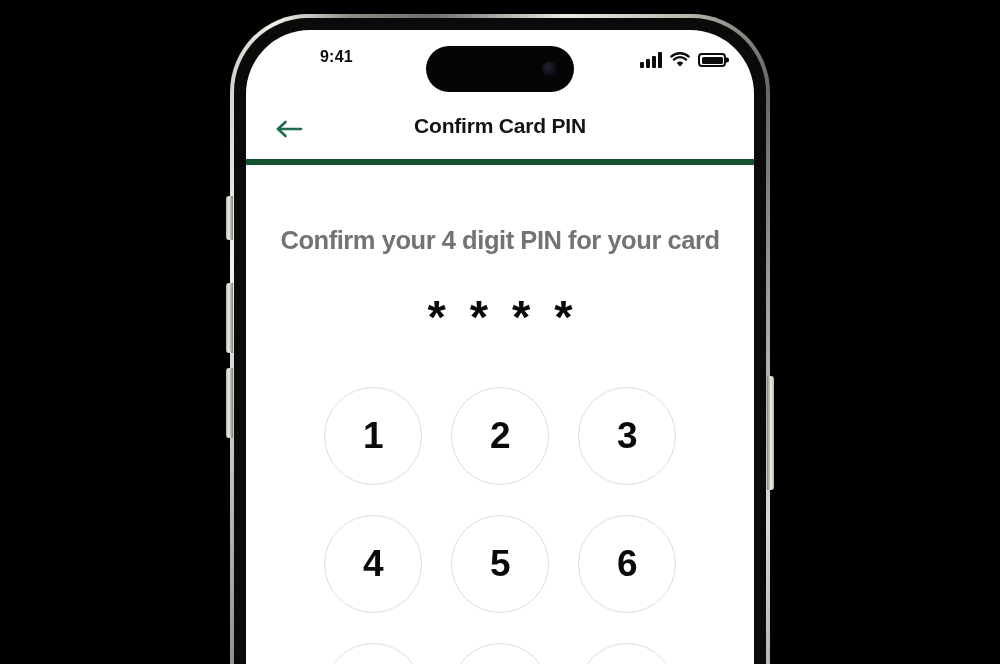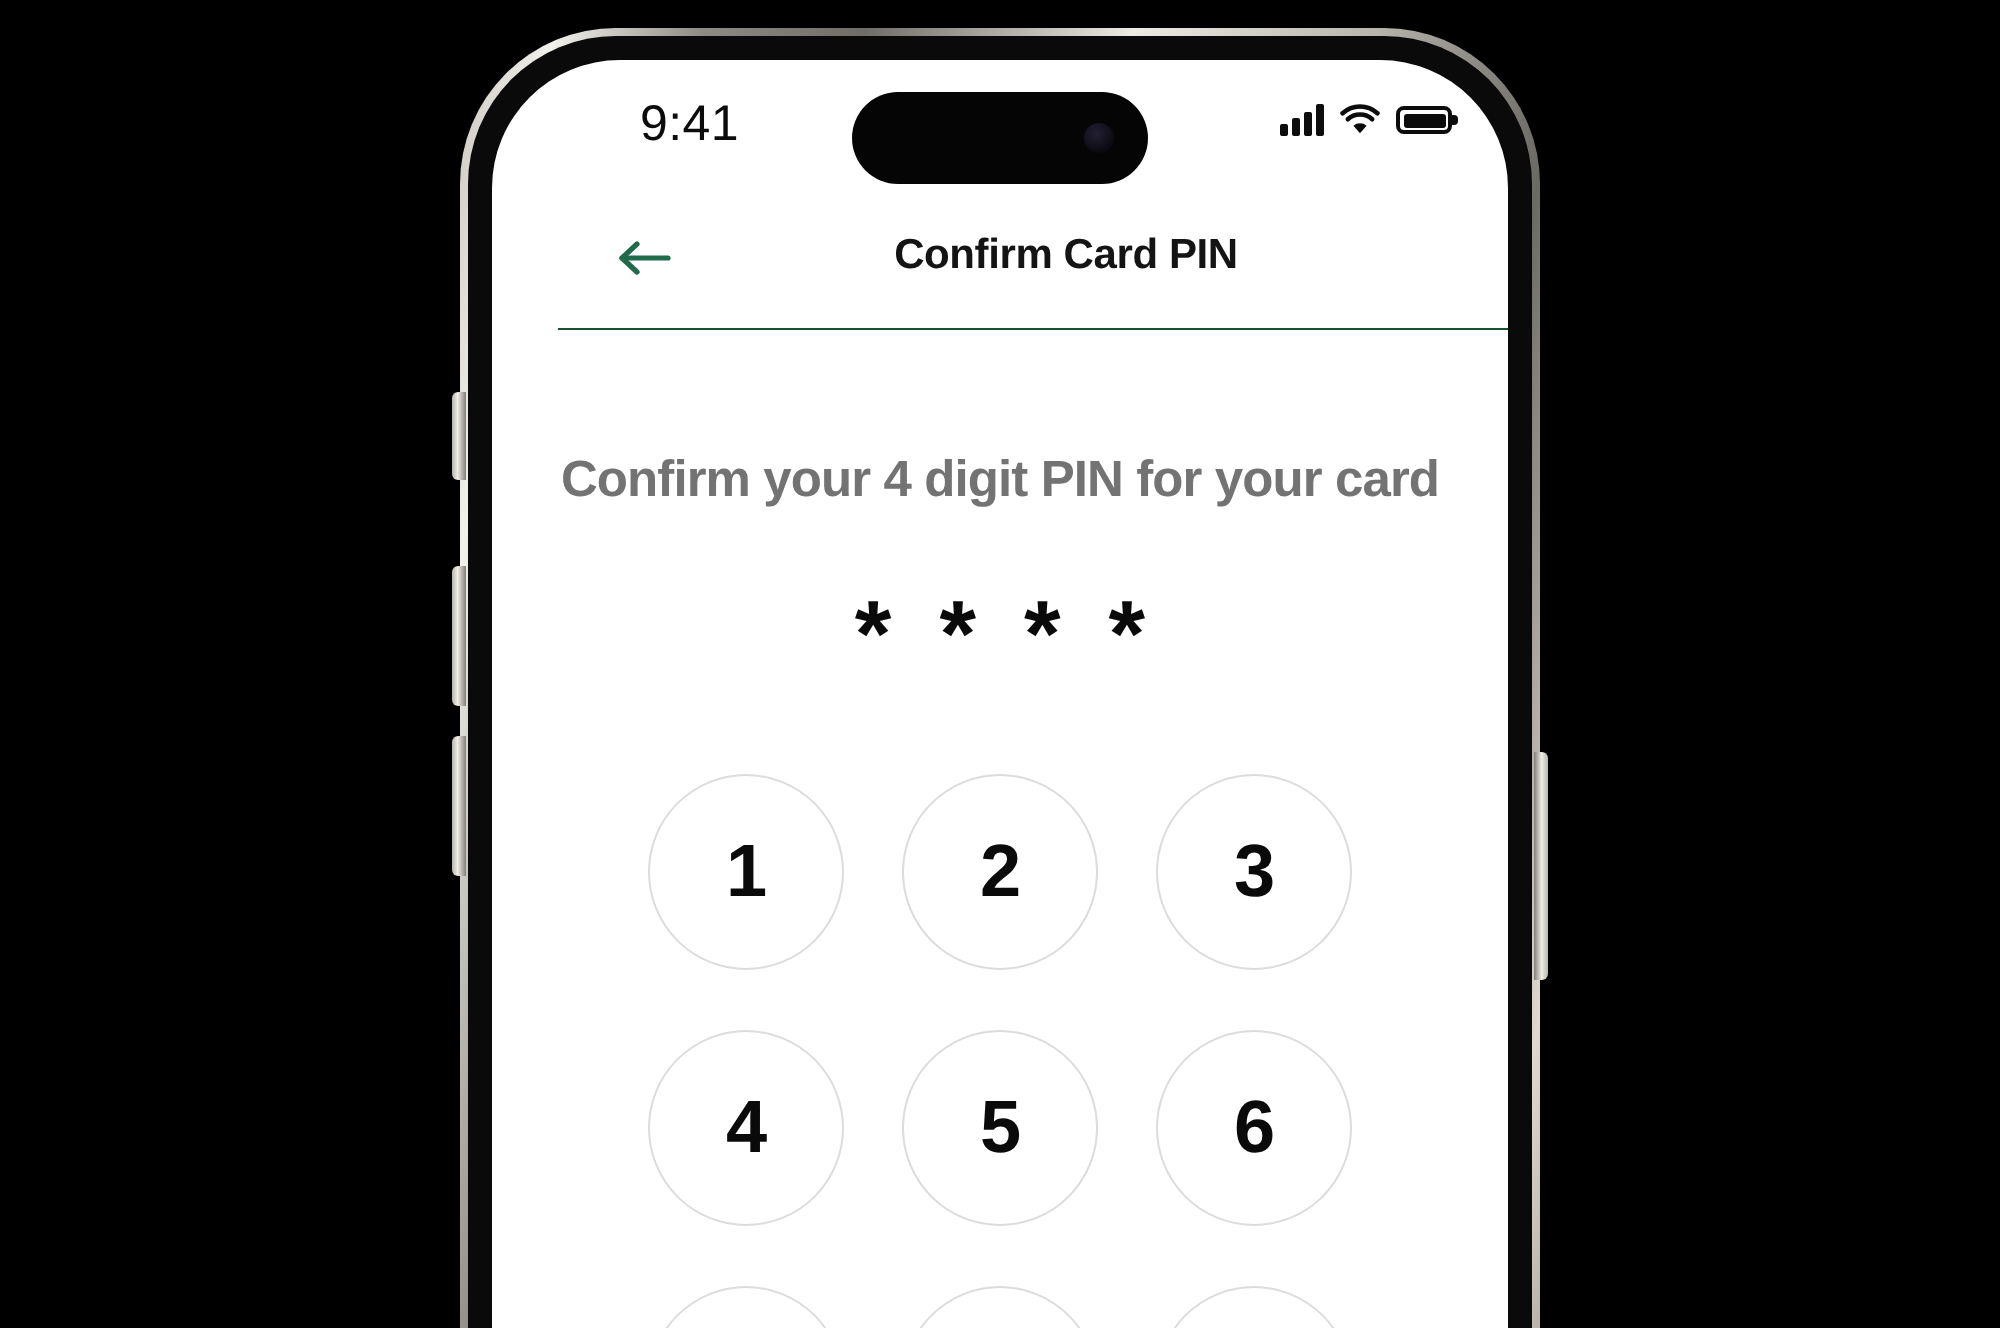--- a/index.html
+++ b/index.html
@@ -55,21 +55,21 @@
     background:linear-gradient(90deg,#827f78,#f0ede6 55%,#b7b4ac);
     border-radius:0 3px 3px 0;
   }
 
   
   .status-bar{
     position:absolute; left:0; top:0; width:508px; height:62px;
   }
   .status-time{
     position:absolute; left:74px; top:18px;
-    font-size:25px; font-weight:400; color:#0c0c0c;
+    font-size:16px; font-weight:700; color:#0c0c0c;
     letter-spacing:.2px;
   }
   .dynamic-island{
     position:absolute; left:180px; top:16px;
     width:148px; height:46px; border-radius:24px;
     background:#050505;
   }
   .island-lens{
     position:absolute; right:17px; top:50%;
     transform:translateY(-50%);
@@ -95,22 +95,21 @@
     content:""; position:absolute; right:-4.5px; top:50%;
     transform:translateY(-50%);
     width:2.5px; height:5px; background:#0c0c0c;
     border-radius:0 2px 2px 0;
   }
   .battery-fill{ height:100%; background:#0c0c0c; border-radius:1.5px; }
 
   
   .app-header{
     position:absolute; left:0; top:62px; width:508px; height:73px;
-    border-bottom:1px solid #14532d;
-    margin-left:33px;
+    border-bottom:6px solid #14532d;
   }
   .back-button{
     position:absolute; left:26px; top:22px;
     width:34px; height:30px;
     display:flex; align-items:center; justify-content:center;
     cursor:pointer;
   }
   .header-title{
     position:absolute; left:0; top:0; width:100%; height:100%;
     display:flex; align-items:center; justify-content:center;

